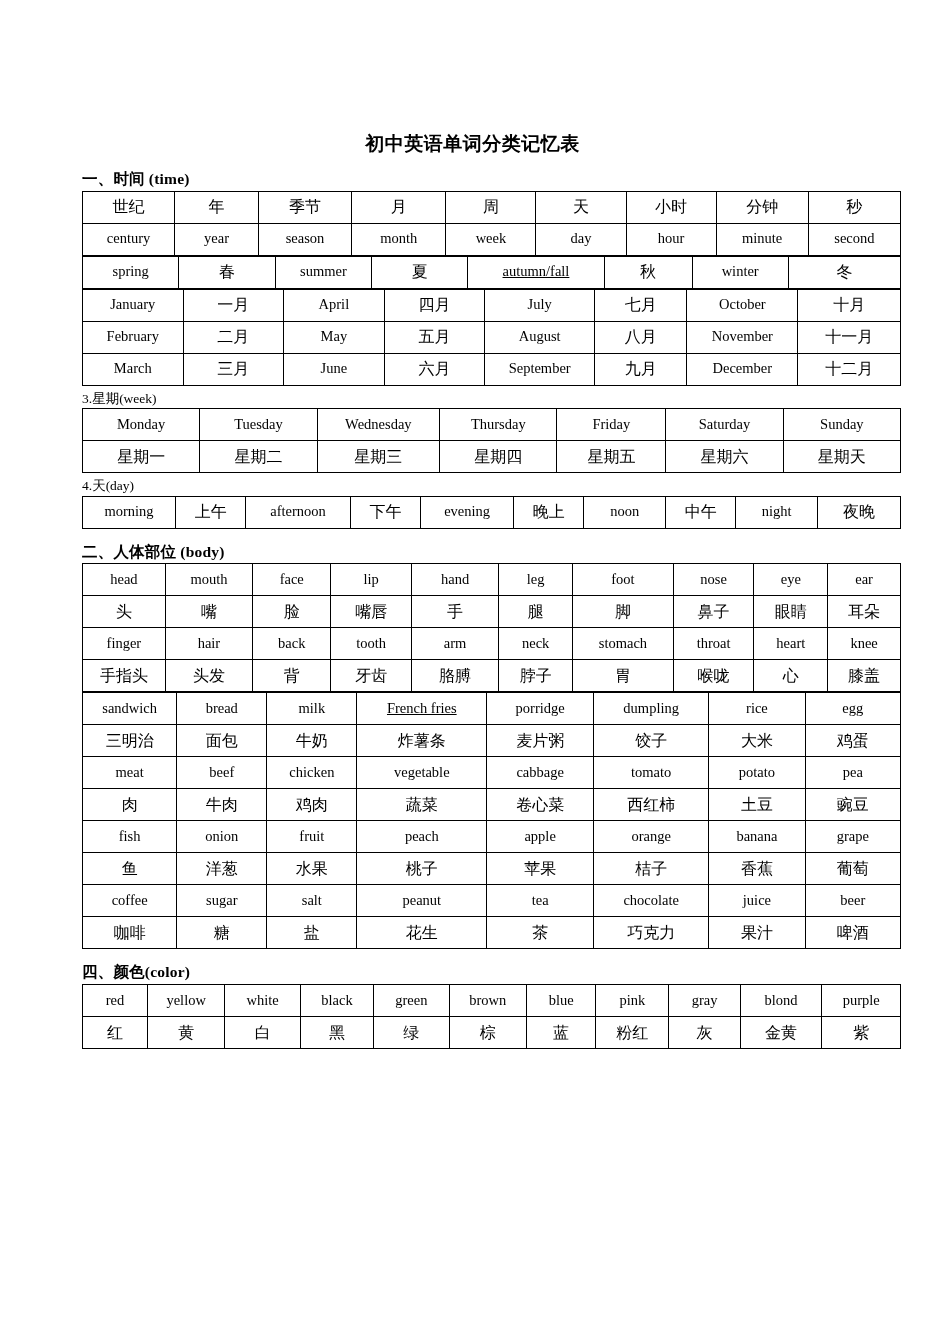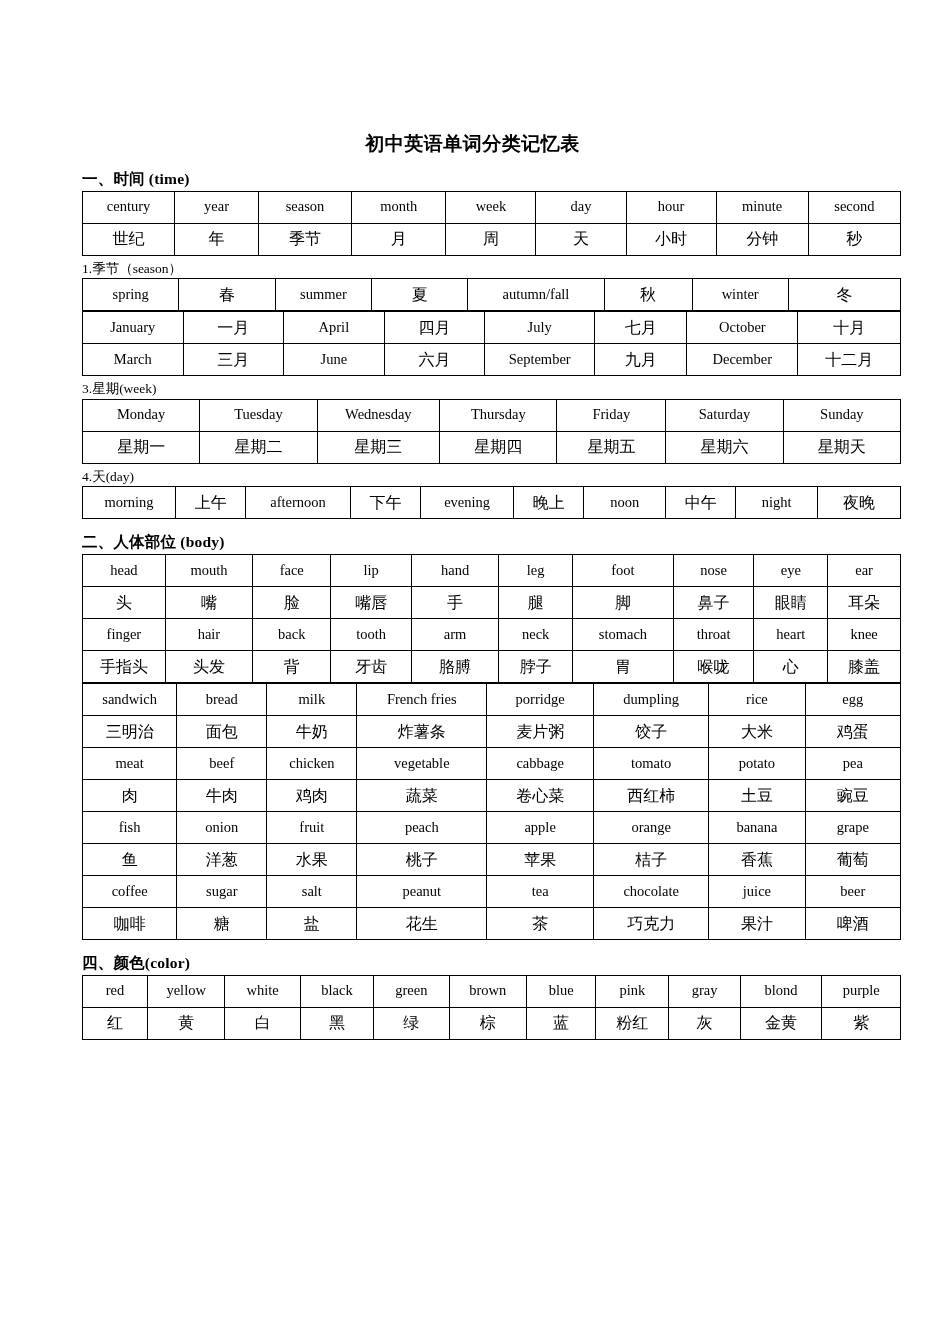--- a/index.html
+++ b/index.html
@@ -66,21 +66,21 @@
     white-space: nowrap;
   }
   table.wt td.cn {
     font-size: 16px;
     font-family: "DejaVu Sans", "Liberation Sans", sans-serif;
   }
   table.wt td.en {
     font-size: 14.5px;
     font-family: "Liberation Serif", "DejaVu Serif", serif;
   }
-  td.small-en { font-size: 13px; }
+  td.small-en { font-size: 13px; text-decoration: underline; }
 </style>
 </head>
 <body>
 
 <div class="page">
   <div class="page-inner">
 
     <h1 class="doc-title">初中英语单词分类记忆表</h1>
 
     <div id="sections-root">
@@ -93,44 +93,43 @@
               <col style="width: 89px;">
               <col style="width: 90px;">
               <col style="width: 86px;">
               <col style="width: 86px;">
               <col style="width: 86px;">
               <col style="width: 88px;">
               <col style="width: 88px;">
             </colgroup>
             <tbody>
               <tr>
+                <td class="cn">世纪</td>
+                <td class="cn">年</td>
+                <td class="cn">季节</td>
+                <td class="cn">月</td>
+                <td class="cn">周</td>
+                <td class="cn">天</td>
+                <td class="cn">小时</td>
+                <td class="cn">分钟</td>
+                <td class="cn">秒</td>
+              </tr>
+              <tr>
                 <td class="en">century</td>
                 <td class="en">year</td>
                 <td class="en">season</td>
                 <td class="en">month</td>
                 <td class="en">week</td>
                 <td class="en">day</td>
                 <td class="en">hour</td>
                 <td class="en">minute</td>
                 <td class="en">second</td>
               </tr>
-              <tr>
-                <td class="cn">世纪</td>
-                <td class="cn">年</td>
-                <td class="cn">季节</td>
-                <td class="cn">月</td>
-                <td class="cn">周</td>
-                <td class="cn">天</td>
-                <td class="cn">小时</td>
-                <td class="cn">分钟</td>
-                <td class="cn">秒</td>
-              </tr>
-            </tbody>
-          </table>
-          <div class="sub-head">1.季节（season）</div>
+            </tbody>
+          </table>
           <table class="wt">
             <colgroup>
               <col style="width: 92px;">
               <col style="width: 92px;">
               <col style="width: 92px;">
               <col style="width: 92px;">
               <col style="width: 130px;">
               <col style="width: 84px;">
               <col style="width: 92px;">
               <col style="width: 107px;">
@@ -162,20 +161,30 @@
             <tbody>
               <tr>
                 <td class="en">January</td>
                 <td class="cn">一月</td>
                 <td class="en">April</td>
                 <td class="cn">四月</td>
                 <td class="en">July</td>
                 <td class="cn">七月</td>
                 <td class="en">October</td>
                 <td class="cn">十月</td>
+              </tr>
+              <tr>
+                <td class="en">February</td>
+                <td class="cn">二月</td>
+                <td class="en">May</td>
+                <td class="cn">五月</td>
+                <td class="en">August</td>
+                <td class="cn">八月</td>
+                <td class="en">November</td>
+                <td class="cn">十一月</td>
               </tr>
               <tr>
                 <td class="en">March</td>
                 <td class="cn">三月</td>
                 <td class="en">June</td>
                 <td class="cn">六月</td>
                 <td class="en">September</td>
                 <td class="cn">九月</td>
                 <td class="en">December</td>
                 <td class="cn">十二月</td>

